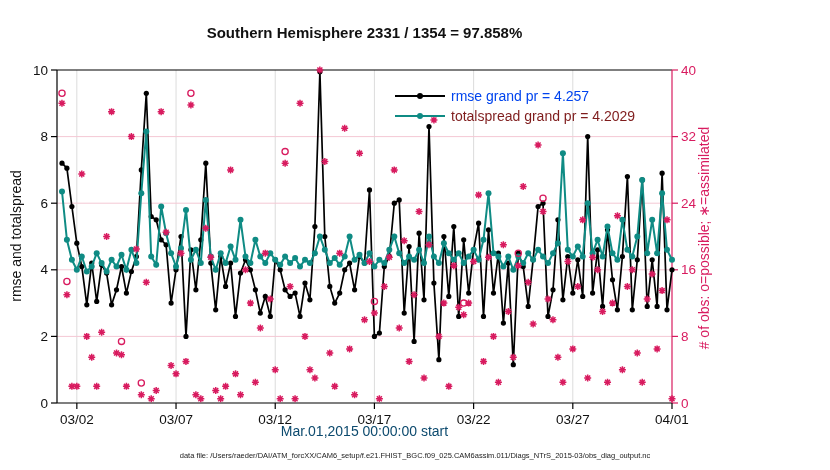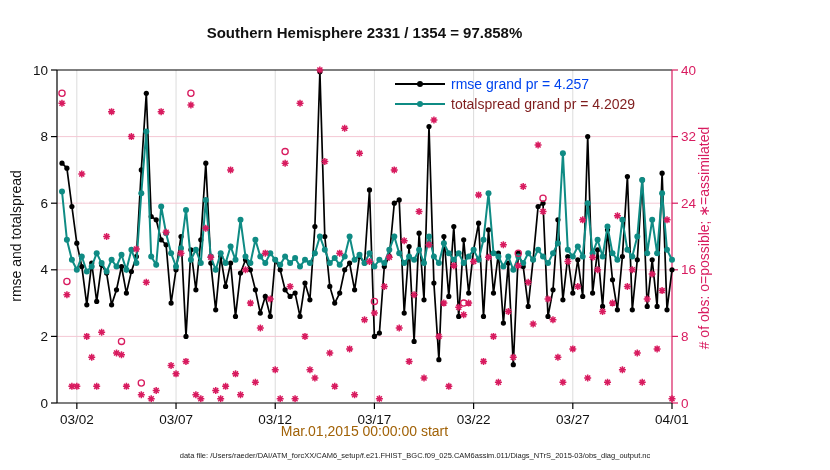--- a/index.html
+++ b/index.html
@@ -6,31 +6,31 @@
   #figure{
     position:relative;width:830px;height:470px;background:#ffffff;overflow:hidden;
     font-family:"Liberation Sans","DejaVu Sans",sans-serif;
   }
   .abs{position:absolute;}
   #title-line1,#title-line2{
     left:57px;width:615px;text-align:center;font-weight:bold;color:#111;font-size:15px;
   }
   #title-line1{top:24px;}
   #title-line2{top:46px;}
-  #xlabel{left:57px;width:615px;top:423px;text-align:center;font-size:14px;color:#a16207;}
+  #xlabel{left:57px;width:615px;top:423px;text-align:center;font-size:14px;color:#0c4a6e;}
   #ylabel-left{
     left:16px;top:236px;transform:translate(-50%,-50%) rotate(-90deg);
     font-size:14px;color:#111;white-space:nowrap;
   }
   #ylabel-right{
     left:704px;top:238px;transform:translate(-50%,-50%) rotate(-90deg);
     font-size:14px;white-space:nowrap;
   }
   #footer{left:0;width:830px;top:451px;text-align:center;font-size:7.5px;color:#222;}
-  #legend{left:393px;top:74px;}
+  #legend{left:393px;top:86px;}
   .legend-row{display:flex;align-items:center;height:20px;}
   .legend-row svg{display:block;margin-right:4px;}
   .legend-label{font-size:14px;white-space:nowrap;}
   #plot-svg{position:absolute;left:0;top:0;}
 </style>
 </head>
 <body>
 
 <div id="figure">
   <svg id="plot-svg" width="830" height="470">

